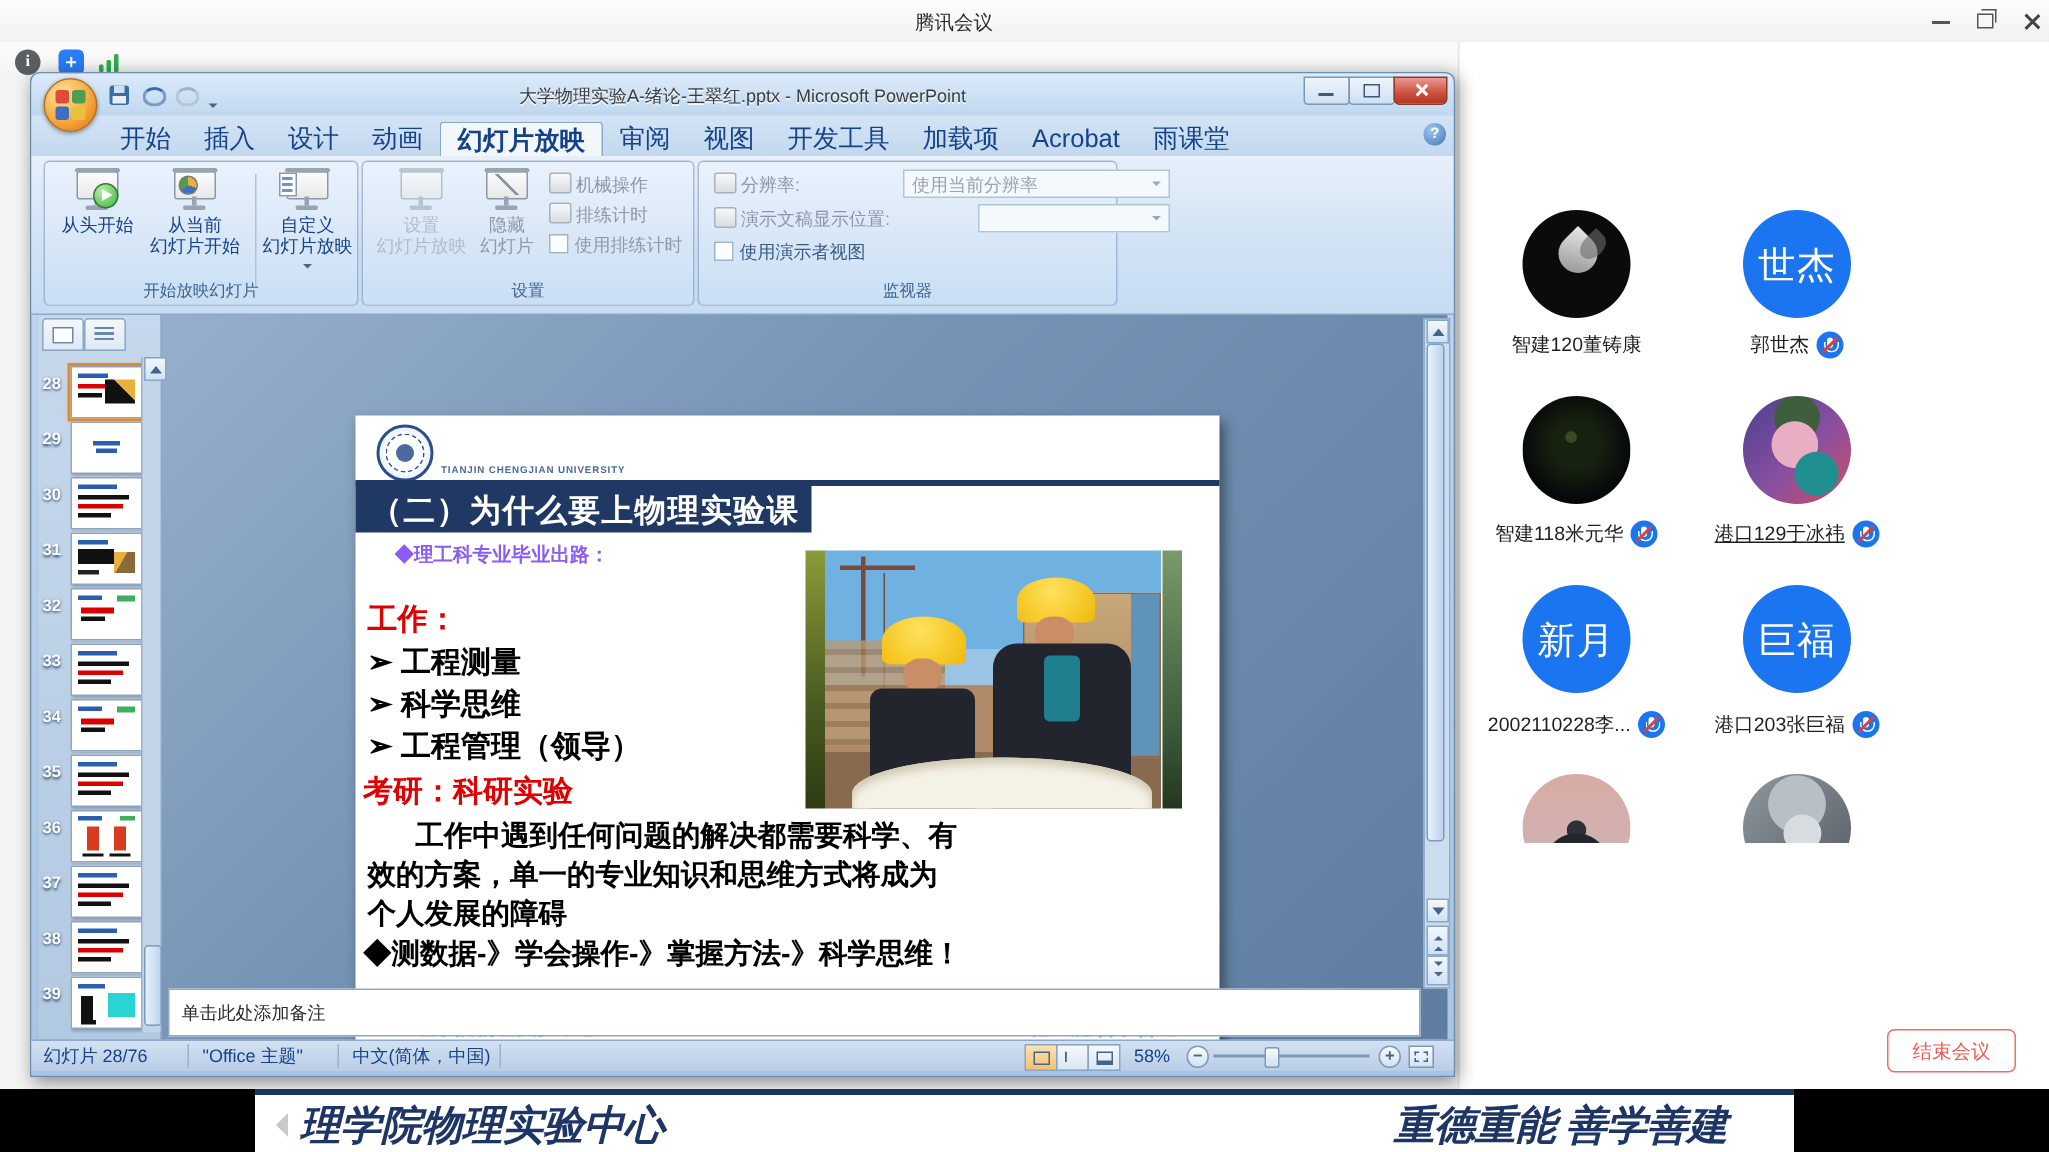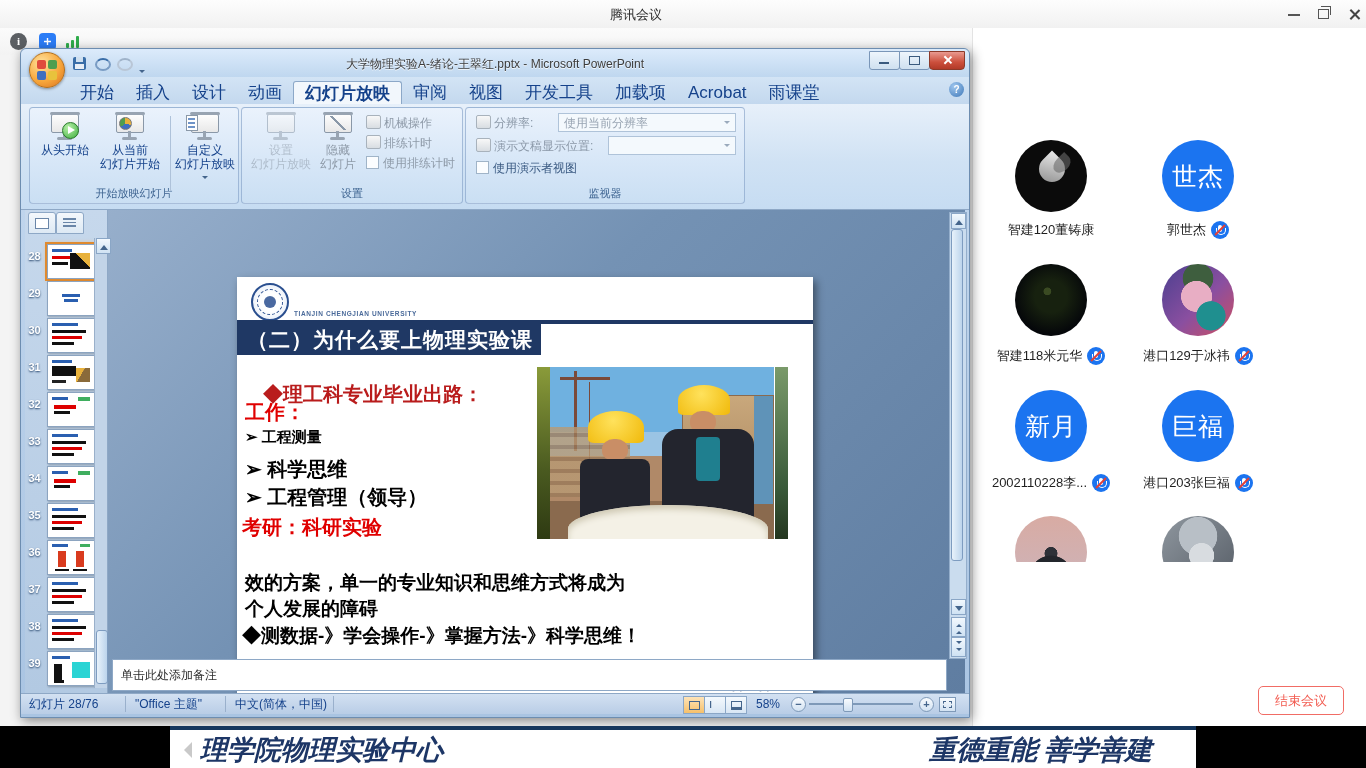--- a/index.html
+++ b/index.html
@@ -109,21 +109,21 @@
   .ovl-play:before{content:"";position:absolute;left:5px;top:3px;border:4.5px solid transparent;border-left:7px solid #fff;}
   .ovl-pie{position:absolute;left:4px;top:3px;width:11px;height:11px;border-radius:50%;background:conic-gradient(#e8b13c 0 30%,#3f6fc0 30% 65%,#4f9e4f 65% 100%);border:1px solid #777;}
   .ovl-list{position:absolute;left:-4px;top:1px;width:10px;height:14px;background:#fff;border:1px solid #8a98a8;}
   .ovl-list i{position:absolute;left:1px;width:7px;height:2px;background:#6f94c8;}
   .ovl-list i:nth-child(1){top:2px;}.ovl-list i:nth-child(2){top:6px;}.ovl-list i:nth-child(3){top:10px;}
   .dis{opacity:.55;}
   .gray-cap{color:#8e9aa8 !important;}
   .smallrow{position:absolute;font-size:12px;color:#8e9aa8;height:16px;line-height:16px;white-space:nowrap;}
   .mini-ico{display:inline-block;width:13px;height:12px;background:linear-gradient(#f8f8f8,#d8dde2);border:1px solid #a8b2bc;border-radius:2px;vertical-align:-2px;margin-right:3px;}
   .cbx{display:inline-block;width:11px;height:11px;background:#fbfdff;border:1px solid #a0b4c8;vertical-align:-2px;margin-right:4px;}
-  .combo{position:absolute;height:19px;background:#f4f9fd;border:1px solid #afc3d9;font-size:12px;color:#98a4b2;line-height:19px;padding-left:5px;box-sizing:border-box;}
+  .combo{position:absolute;height:19px;background:#f4f9fd;border:1px solid #afc3d9;font-size:12px;color:#98a4b2;line-height:19px;padding-left:5px;box-sizing:border-box;margin-left:44px;}
   .combo .tri-down{position:absolute;right:5px;top:7px;border-top-color:#9aaabc;}
   .mlabel{position:absolute;font-size:12px;color:#8b98a8;height:16px;line-height:16px;white-space:nowrap;}
 
   
   .docarea{left:4px;top:161px;width:940px;height:483px;background:linear-gradient(135deg,#9cb3cf 0%,#7492b4 45%,#5f7da1 100%);}
   .thumbpanel{left:0;top:0;width:82px;height:483px;background:linear-gradient(#c6d8ec,#b2c9e2);border-right:1px solid #8ea8c6;}
   .ptab{position:absolute;top:2px;width:26px;height:20px;background:linear-gradient(#f4f8fc,#dde9f4);border:1px solid #8ea8c6;border-radius:3px 3px 0 0;}
   .ptab i{position:absolute;left:6px;top:5px;width:12px;height:9px;border:1px solid #6a86a8;background:#fff;}
   .ptab.t2 i{border:none;background:linear-gradient(#6a86a8 0 1.5px,transparent 1.5px 3.5px,#6a86a8 3.5px 5px,transparent 5px 7px,#6a86a8 7px 8.5px,transparent 8.5px);width:13px;height:9px;}
   .thumb{position:absolute;left:22px;width:46px;height:33px;background:#fff;border:1px solid #8ca4c0;box-shadow:1px 1px 2px rgba(0,0,0,.25);}
@@ -238,21 +238,21 @@
       </div>
 
     <div class="abs avatar av-dark" style="left:42px;top:236px;"></div>
     <div class="abs avatar av-cartoon" style="left:189px;top:236px;"></div>
     <div class="abs pp-name" style="left:-7px;top:318px;">
         <span>智建118米元华</span>
         <span class="mic-muted">
           <i></i>
         </span>
       </div>
-    <div class="abs pp-name" style="left:140px;top:318px;">
+    <div class="abs pp-name" style="left:140px;top:318px;text-decoration:underline;">
         <span>港口129于冰祎</span>
         <span class="mic-muted">
           <i></i>
         </span>
       </div>
 
     <div class="abs avatar avatar-blue" style="left:42px;top:362px;">
         <span>新月</span>
       </div>
     <div class="abs avatar avatar-blue" style="left:189px;top:362px;">
@@ -467,23 +467,23 @@
       <div class="abs canvas-slide">
         <div class="abs sl-logo-circle">
             <i></i>
             <b></b>
           </div>
         <div class="abs sl-en">TIANJIN CHENGJIAN UNIVERSITY</div>
         <div class="abs sl-rule"></div>
         <div class="abs sl-band"></div>
         <div class="abs sl-title">（二）为什么要上物理实验课</div>
 
-        <div class="sl-line" style="left:26px;top:104px;font-size:20px;color:#b91c1c;">◆理工科专业毕业出路：</div>
+        <div class="sl-line" style="left:26px;top:84px;font-size:13px;color:#8b5cf6;">◆理工科专业毕业出路：</div>
         <div class="sl-line red" style="left:8px;top:122px;font-size:20px;">工作：</div>
-        <div class="sl-line" style="left:8px;top:151px;font-size:15px;color:#000;">➢ 工程测量</div>
+        <div class="sl-line" style="left:8px;top:151px;font-size:20px;color:#000;">➢ 工程测量</div>
         <div class="sl-line" style="left:8px;top:179px;font-size:20px;color:#000;">➢ 科学思维</div>
         <div class="sl-line" style="left:8px;top:207px;font-size:20px;color:#000;">➢ 工程管理（领导）</div>
         <div class="sl-line red" style="left:5px;top:237px;font-size:20px;">考研：科研实验</div>
 
         <div class="abs strip l"></div>
         <div class="abs sl-photo">
           <span class="crane"></span>
             <span class="bld"></span>
             <span class="scaf"></span>
           <span class="helm" style="left:38px;top:44px;width:56px;height:32px;"></span>
@@ -491,20 +491,21 @@
           <span class="suit" style="left:30px;top:92px;width:70px;height:80px;"></span>
           <span class="helm" style="left:128px;top:18px;"></span>
           <span class="face" style="left:140px;top:44px;"></span>
           <span class="shirt" style="left:132px;top:64px;width:40px;height:50px;"></span>
           <span class="suit" style="left:112px;top:62px;width:92px;height:110px;border-radius:16px 16px 0 0;"></span>
           <span class="shirt" style="left:146px;top:70px;width:24px;height:44px;"></span>
           <span class="bluep"></span>
         </div>
         <div class="abs strip r"></div>
 
+        <div class="sl-line" style="left:40px;top:267px;font-size:19px;color:#000;">工作中遇到任何问题的解决都需要科学、有</div>
         <div class="sl-line" style="left:8px;top:293px;font-size:19px;color:#000;">效的方案，单一的专业知识和思维方式将成为</div>
         <div class="sl-line" style="left:8px;top:319px;font-size:19px;color:#000;">个人发展的障碍</div>
         <div class="sl-line" style="left:5px;top:346px;font-size:19px;color:#000;">◆测数据-》学会操作-》掌握方法-》科学思维！</div>
 
         <div class="abs sl-foot-rule"></div>
         <div class="sl-foot" style="left:40px;">理学院物理实验中心</div>
         <div class="sl-foot" style="right:28px;">重德重能 善学善建</div>
       </div>
 
       <div class="abs v-scroll">

